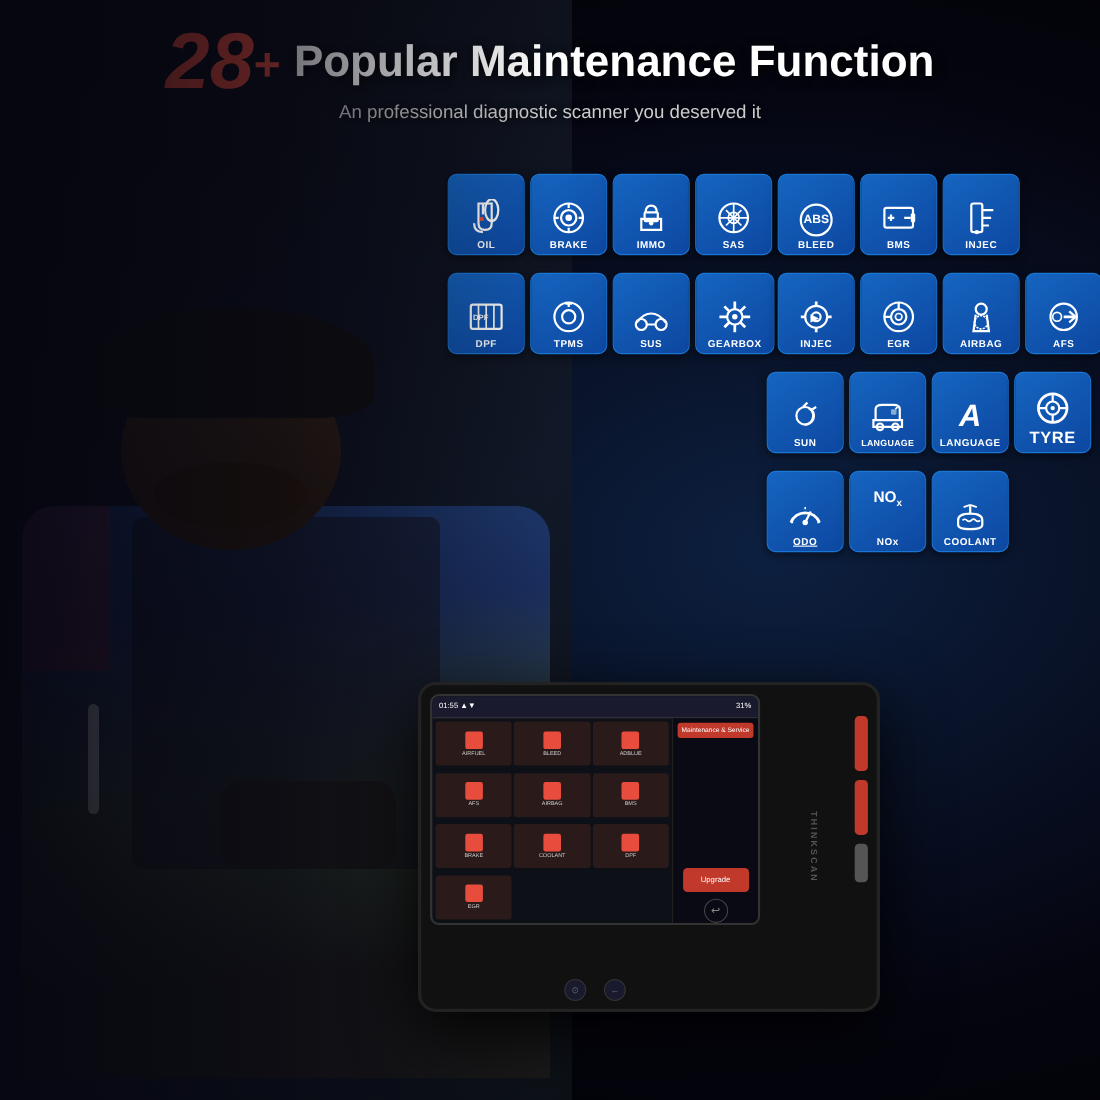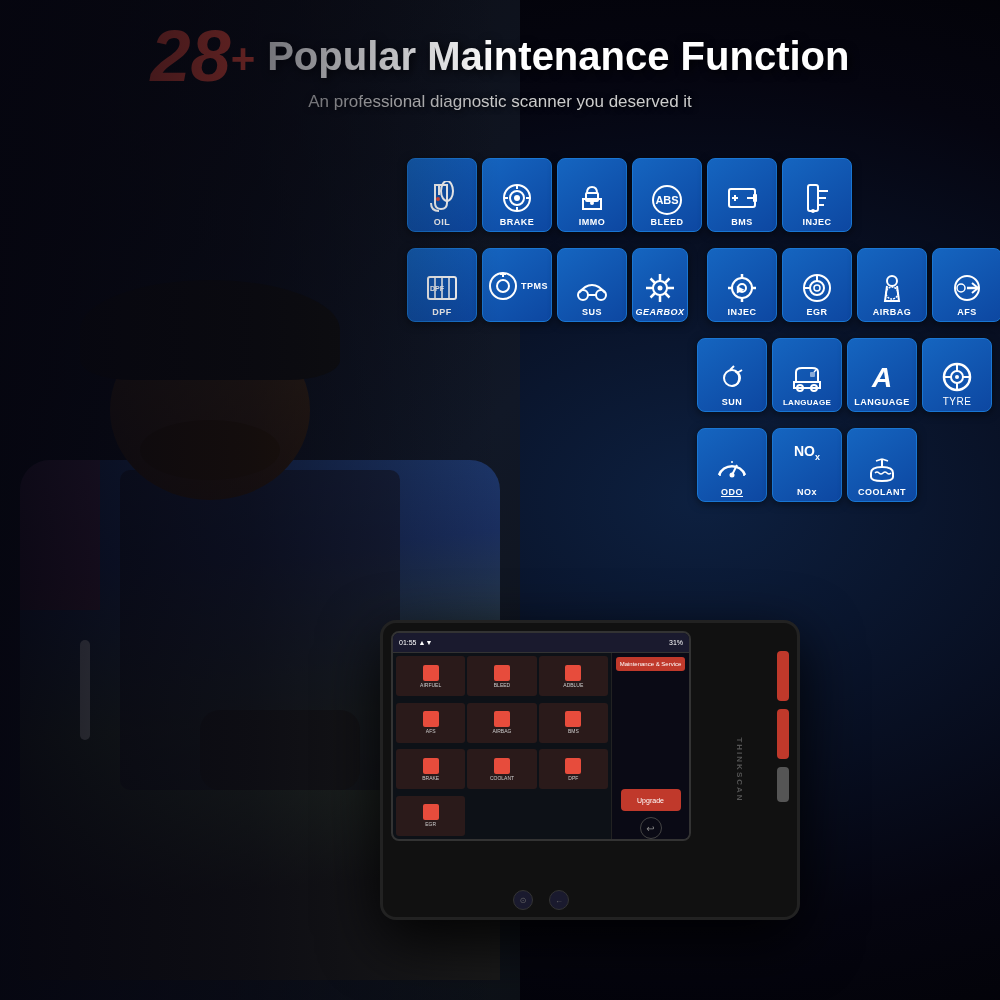--- a/index.html
+++ b/index.html
@@ -196,20 +196,33 @@
         <svg width="34" height="34" viewBox="0 0 34 34" fill="none">
             <path d="M8 18 L8 28 L26 28 L26 18 L8 18Z" stroke="white" stroke-width="2"></path>
             <rect x="11" y="12" width="12" height="8" rx="1" stroke="white" stroke-width="2"></rect>
             <path d="M12 12 Q12 6 17 6 Q22 6 22 12" stroke="white" stroke-width="2"></path>
             <circle cx="17" cy="22" r="2" fill="white"></circle>
           </svg>
       </div>
       <div style="font-size:9px;color:#fff;font-weight:700;letter-spacing:0.5px;">IMMO</div>
     </div>
 
+    <div style="display:flex;flex-direction:column;align-items:center;justify-content:flex-end;padding:5px 3px 4px;background:linear-gradient(145deg,#1565c0,#0d47a1);border-radius:8px;border:1px solid #1976d2;height:74px;width:70px;box-shadow:0 2px 8px rgba(0,0,0,0.5);">
+      <div style="width:38px;height:38px;display:flex;align-items:center;justify-content:center;">
+        <svg width="34" height="34" viewBox="0 0 34 34" fill="none">
+            <circle cx="17" cy="17" r="13" stroke="white" stroke-width="2"></circle>
+            <circle cx="17" cy="17" r="5" stroke="white" stroke-width="1.5"></circle>
+            <line x1="17" y1="4" x2="17" y2="30" stroke="white" stroke-width="1.5"></line>
+            <line x1="4" y1="17" x2="30" y2="17" stroke="white" stroke-width="1.5"></line>
+            <path d="M10 10 L24 24" stroke="white" stroke-width="1.5"></path>
+            <path d="M24 10 L10 24" stroke="white" stroke-width="1.5"></path>
+          </svg>
+      </div>
+      <div style="font-size:9px;color:#fff;font-weight:700;letter-spacing:0.5px;">SAS</div>
+    </div>
 
     <div style="display:flex;flex-direction:column;align-items:center;justify-content:flex-end;padding:5px 3px 4px;background:linear-gradient(145deg,#1565c0,#0d47a1);border-radius:8px;border:1px solid #1976d2;height:74px;width:70px;box-shadow:0 2px 8px rgba(0,0,0,0.5);">
       <div style="width:38px;height:38px;display:flex;align-items:center;justify-content:center;font-size:11px;font-weight:800;color:white;border:2px solid white;border-radius:50%;width:30px;height:30px;">ABS</div>
       <div style="font-size:9px;color:#fff;font-weight:700;letter-spacing:0.5px;margin-top:2px;">BLEED</div>
     </div>
 
     <div style="display:flex;flex-direction:column;align-items:center;justify-content:flex-end;padding:5px 3px 4px;background:linear-gradient(145deg,#1565c0,#0d47a1);border-radius:8px;border:1px solid #1976d2;height:74px;width:70px;box-shadow:0 2px 8px rgba(0,0,0,0.5);">
       <div style="width:38px;height:38px;display:flex;align-items:center;justify-content:center;">
         <svg width="34" height="34" viewBox="0 0 34 34" fill="none">
             <rect x="4" y="8" width="26" height="18" rx="2" stroke="white" stroke-width="2"></rect>
@@ -244,21 +257,21 @@
             <rect x="3" y="6" width="28" height="22" rx="2" stroke="white" stroke-width="2"></rect>
             <line x1="10" y1="6" x2="10" y2="28" stroke="white" stroke-width="1.5"></line>
             <line x1="17" y1="6" x2="17" y2="28" stroke="white" stroke-width="1.5"></line>
             <line x1="24" y1="6" x2="24" y2="28" stroke="white" stroke-width="1.5"></line>
             <text x="5" y="20" font-size="7" fill="white" font-weight="bold">DPF</text>
           </svg>
       </div>
       <div style="font-size:9px;color:#fff;font-weight:700;letter-spacing:0.5px;">DPF</div>
     </div>
 
-    <div style="display:flex;flex-direction:row;align-items:center;justify-content:flex-end;padding:5px 3px 4px;background:linear-gradient(145deg,#1565c0,#0d47a1);border-radius:8px;border:1px solid #1976d2;height:74px;width:70px;box-shadow:0 2px 8px rgba(0,0,0,0.5);">
+    <div style="display:flex;flex-direction:column;align-items:center;justify-content:flex-end;padding:5px 3px 4px;background:linear-gradient(145deg,#1565c0,#0d47a1);border-radius:8px;border:1px solid #1976d2;height:74px;width:70px;box-shadow:0 2px 8px rgba(0,0,0,0.5);">
       <div style="width:38px;height:38px;display:flex;align-items:center;justify-content:center;">
         <svg width="34" height="34" viewBox="0 0 34 34" fill="none">
             <circle cx="17" cy="17" r="13" stroke="white" stroke-width="2"></circle>
             <circle cx="17" cy="17" r="6" stroke="white" stroke-width="2"></circle>
             <path d="M17 4 L17 8" stroke="white" stroke-width="2"></path>
             <path d="M14 5 L20 5" stroke="white" stroke-width="2"></path>
           </svg>
       </div>
       <div style="font-size:9px;color:#fff;font-weight:700;letter-spacing:0.5px;">TPMS</div>
     </div>
@@ -268,21 +281,21 @@
         <svg width="34" height="34" viewBox="0 0 34 34" fill="none">
             <path d="M4 22 Q10 14 17 14 Q24 14 30 22" stroke="white" stroke-width="2" fill="none"></path>
             <circle cx="8" cy="24" r="5" stroke="white" stroke-width="2"></circle>
             <circle cx="26" cy="24" r="5" stroke="white" stroke-width="2"></circle>
             <path d="M13 24 L21 24" stroke="white" stroke-width="2"></path>
           </svg>
       </div>
       <div style="font-size:9px;color:#fff;font-weight:700;letter-spacing:0.5px;">SUS</div>
     </div>
 
-    <div style="display:flex;flex-direction:column;align-items:center;justify-content:flex-end;padding:5px 3px 4px;background:linear-gradient(145deg,#1565c0,#0d47a1);border-radius:8px;border:1px solid #1976d2;height:74px;width:56px;box-shadow:0 2px 8px rgba(0,0,0,0.5);font-style:italic;">
+    <div style="display:flex;flex-direction:column;align-items:center;justify-content:flex-end;padding:5px 3px 4px;background:linear-gradient(145deg,#1565c0,#0d47a1);border-radius:8px;border:1px solid #1976d2;height:74px;width:72px;box-shadow:0 2px 8px rgba(0,0,0,0.5);">
       <div style="width:38px;height:38px;display:flex;align-items:center;justify-content:center;">
         <svg width="34" height="34" viewBox="0 0 34 34" fill="none">
             <circle cx="17" cy="17" r="7" stroke="white" stroke-width="2"></circle>
             <circle cx="17" cy="17" r="2.5" fill="white"></circle>
             <path d="M17 3 L17 10 M17 24 L17 31 M3 17 L10 17 M24 17 L31 17 M7.5 7.5 L12.5 12.5 M21.5 21.5 L26.5 26.5 M26.5 7.5 L21.5 12.5 M12.5 21.5 L7.5 26.5" stroke="white" stroke-width="2.5"></path>
           </svg>
       </div>
       <div style="font-size:9px;color:#fff;font-weight:700;letter-spacing:0.5px;">GEARBOX</div>
     </div>
 
@@ -374,21 +387,21 @@
         <svg width="34" height="34" viewBox="0 0 34 34" fill="none">
             <circle cx="17" cy="17" r="13" stroke="white" stroke-width="2.5"></circle>
             <circle cx="17" cy="17" r="6" stroke="white" stroke-width="2"></circle>
             <circle cx="17" cy="17" r="2" fill="white"></circle>
             <line x1="17" y1="4" x2="17" y2="11" stroke="white" stroke-width="2"></line>
             <line x1="17" y1="23" x2="17" y2="30" stroke="white" stroke-width="2"></line>
             <line x1="4" y1="17" x2="11" y2="17" stroke="white" stroke-width="2"></line>
             <line x1="23" y1="17" x2="30" y2="17" stroke="white" stroke-width="2"></line>
           </svg>
       </div>
-      <div style="font-size:10px;color:#fff;font-weight:400;letter-spacing:0.5px;">TYRE</div>
+      <div style="font-size:15px;color:#fff;font-weight:700;letter-spacing:0.5px;">TYRE</div>
     </div>
   </div>
 
   <div style="position:absolute;top:428px;right:8px;display:grid;grid-template-columns:repeat(4,70px);gap:5px;width:295px;">
 
     <div style="display:flex;flex-direction:column;align-items:center;justify-content:flex-end;padding:5px 3px 4px;background:linear-gradient(145deg,#1565c0,#0d47a1);border-radius:8px;border:1px solid #1976d2;height:74px;width:70px;box-shadow:0 2px 8px rgba(0,0,0,0.5);">
       <div style="width:38px;height:38px;display:flex;align-items:center;justify-content:center;">
         <svg width="34" height="34" viewBox="0 0 34 34" fill="none">
             <path d="M4 24 A14 14 0 0 1 30 24" stroke="white" stroke-width="2.5" fill="none"></path>
             <line x1="17" y1="24" x2="22" y2="14" stroke="white" stroke-width="2"></line>

